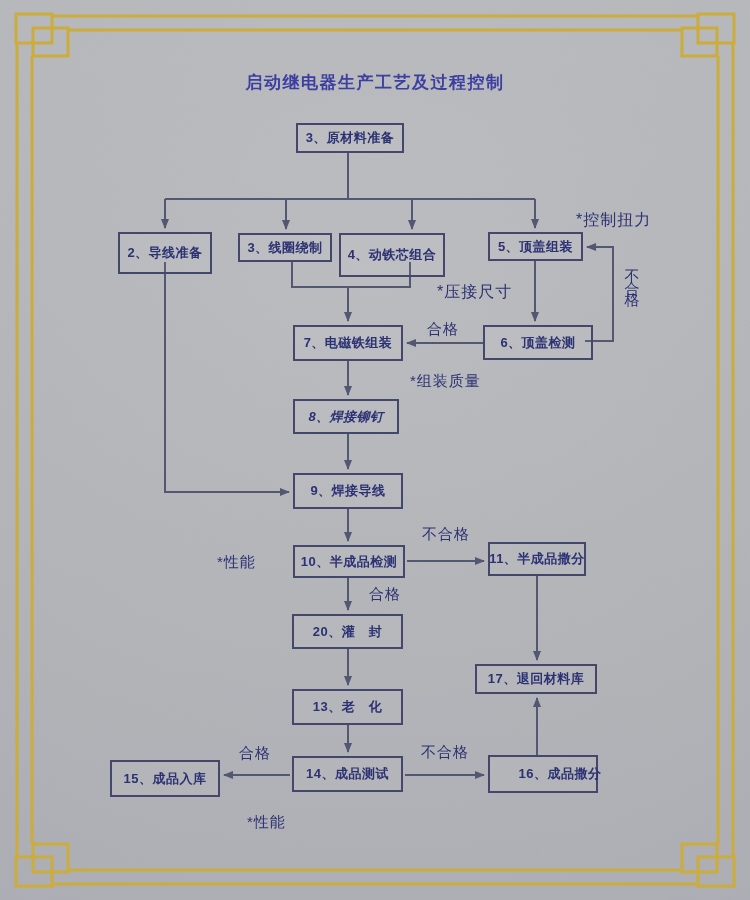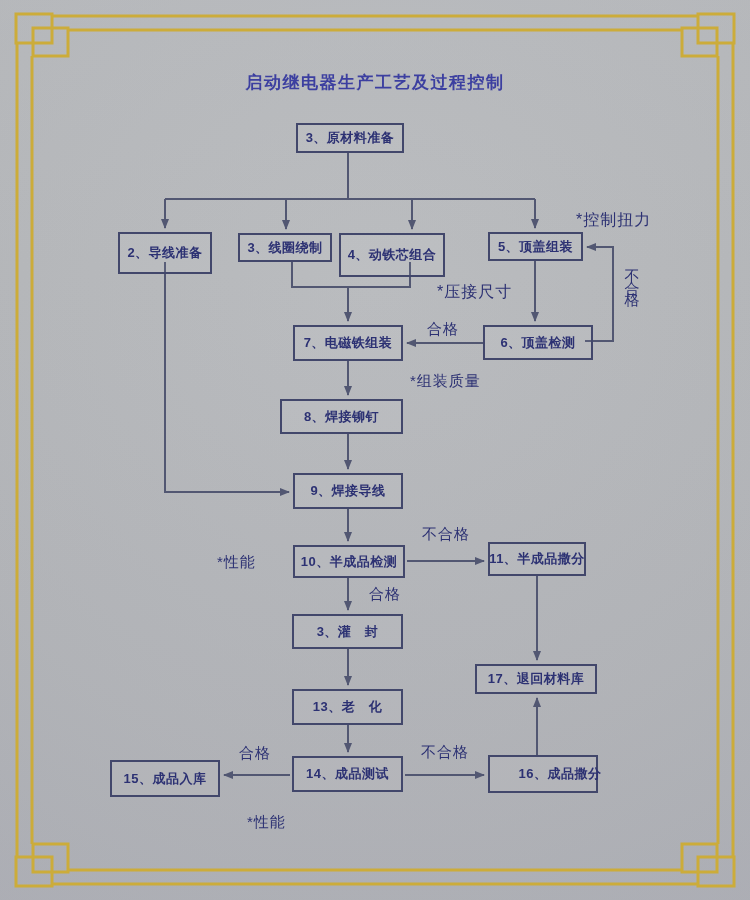--- a/index.html
+++ b/index.html
@@ -109,25 +109,25 @@
 
   <div class="page-title">启动继电器生产工艺及过程控制</div>
 
   <div class="node" style="left:296px;top:123px;width:108px;height:30px;">3、原材料准备</div>
   <div class="node" style="left:118px;top:232px;width:94px;height:42px;">2、导线准备</div>
   <div class="node" style="left:238px;top:233px;width:94px;height:29px;">3、线圈绕制</div>
   <div class="node" style="left:339px;top:233px;width:106px;height:44px;">4、动铁芯组合</div>
   <div class="node" style="left:488px;top:232px;width:95px;height:29px;">5、顶盖组装</div>
   <div class="node" style="left:483px;top:325px;width:110px;height:35px;">6、顶盖检测</div>
   <div class="node" style="left:293px;top:325px;width:110px;height:36px;">7、电磁铁组装</div>
-  <div class="node" style="left:280px;top:399px;width:123px;height:35px;">8、焊接铆钉</div>
+  <div class="node" style="left:293px;top:399px;width:106px;height:35px;font-style:italic;">8、焊接铆钉</div>
   <div class="node" style="left:293px;top:473px;width:110px;height:36px;">9、焊接导线</div>
   <div class="node" style="left:293px;top:545px;width:112px;height:33px;">10、半成品检测</div>
   <div class="node" style="left:488px;top:542px;width:98px;height:34px;">11、半成品撒分</div>
-  <div class="node" style="left:292px;top:614px;width:111px;height:35px;">3、灌　封</div>
+  <div class="node" style="left:292px;top:614px;width:111px;height:35px;">20、灌　封</div>
   <div class="node" style="left:292px;top:689px;width:111px;height:36px;">13、老　化</div>
   <div class="node" style="left:292px;top:756px;width:111px;height:36px;">14、成品测试</div>
   <div class="node" style="left:110px;top:760px;width:110px;height:37px;">15、成品入库</div>
   <div class="node" style="left:488px;top:755px;width:110px;height:38px;padding-left:34px;">16、成品撒分</div>
   <div class="node" style="left:475px;top:664px;width:122px;height:30px;">17、退回材料库</div>
 
   <div class="lbl big" style="left:576px;top:210px;">*控制扭力</div>
   <div class="lbl vertical" style="left:622px;top:258px;">不合格</div>
   <div class="lbl big" style="left:437px;top:282px;">*压接尺寸</div>
   <div class="lbl" style="left:427px;top:320px;">合格</div>

